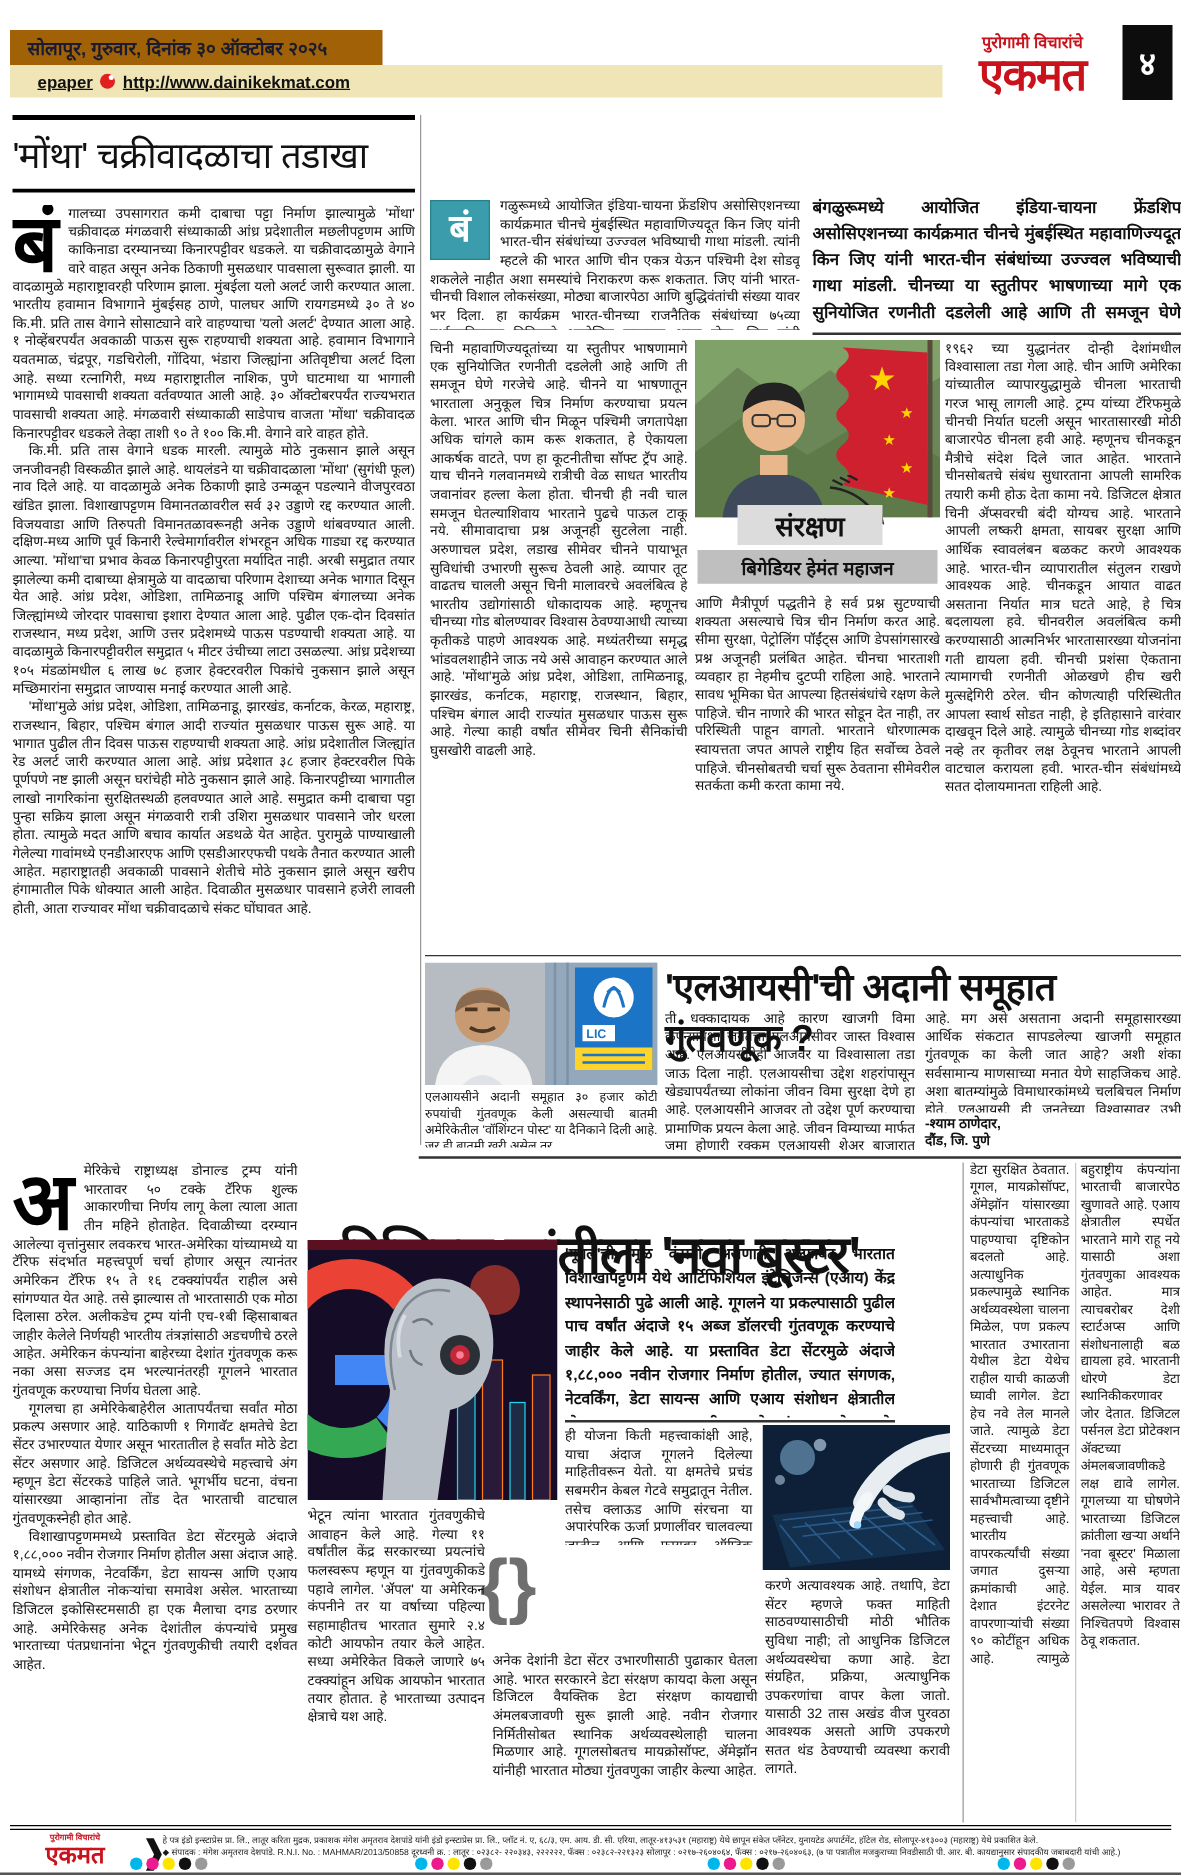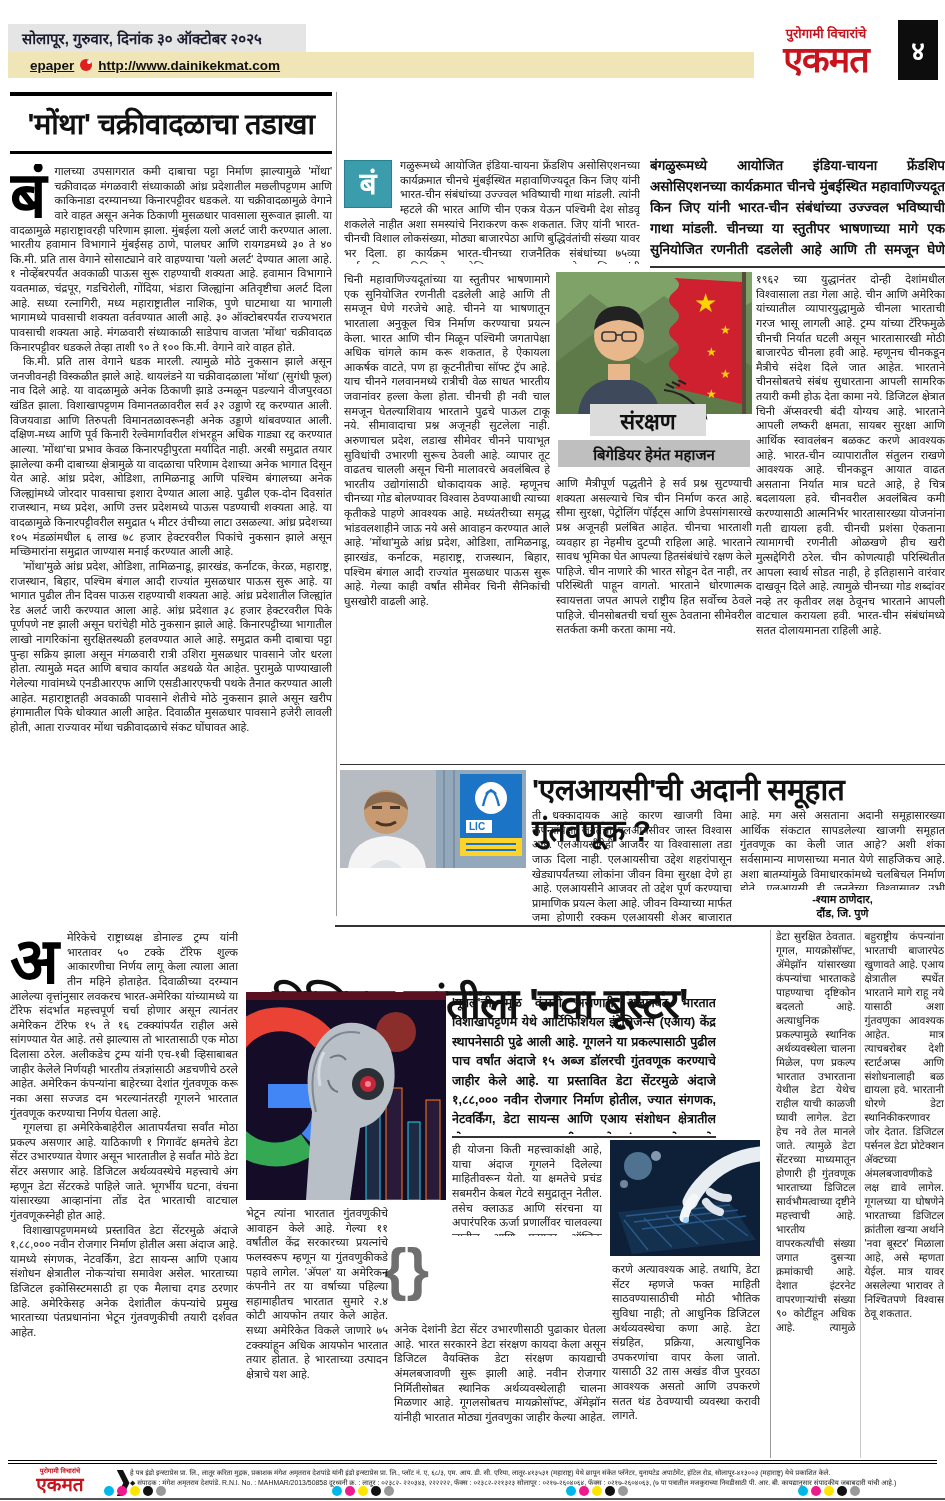--- a/index.html
+++ b/index.html
@@ -10,52 +10,52 @@
     font-family:"Liberation Sans","DejaVu Sans",sans-serif;
   }
   .abs { position:absolute; }
   .jtxt { font-size:11px; line-height:1.33; text-align:justify; overflow:hidden; color:#141414; }
   .jtxt p + p { text-indent:13px; }
   .rule-h { background:#333; height:1px; }
   .rule-v { background:#9a9a9a; width:1px; }
 
   
   .hdr-band { background:#efe5b6; }
-  .hdr-datebox { background:#e5e5e5; display:flex; align-items:center; padding-left:14px;
+  .hdr-datebox { background:#a16207; display:flex; align-items:center; padding-left:14px;
     font-size:15px; font-weight:bold; color:#1b1b2f; }
   .hdr-epaper { display:flex; align-items:center; gap:6px; padding-left:22px;
     font-size:13.5px; font-weight:bold; color:#111; }
   .epaper-dot { width:12px; height:12px; border-radius:50%; background:#e01f1f; position:relative; display:inline-block; }
   .epaper-dot::after { content:""; position:absolute; right:1px; top:1px; width:4px; height:4px; border-radius:50%; background:#fff; }
   .section-title { font-size:44px; font-weight:bold; color:#000; letter-spacing:-1px; }
   .masthead { background:#fff; text-align:center; }
   .masthead .tag { color:#c9121c; font-size:13px; font-weight:bold; }
   .masthead .name { color:#c9121c; font-size:36px; font-weight:bold; line-height:1; letter-spacing:-1px; }
   .pagebox { background:#0d0d0d; color:#fff; display:flex; align-items:center; justify-content:center;
     font-size:26px; font-weight:bold; }
 
   
-  .cyclone-head { border-top:4px solid #000; border-bottom:3px solid #000; text-align:center;
-    font-size:29px; font-weight:bold; padding:7px 0 9px; letter-spacing:-0.5px; }
+  .cyclone-head { border-top:4px solid #000; border-bottom:3px solid #000; text-align:left;
+    font-size:29px; font-weight:normal; padding:7px 0 9px; letter-spacing:-0.5px; }
   .china-head { font-size:47px; font-weight:bold; text-align:center; letter-spacing:-1px; }
   .lic-head { font-size:30px; font-weight:bold; letter-spacing:-0.5px; }
   .digital-head { font-size:42px; font-weight:bold; text-align:center; letter-spacing:-1px;margin-top:41px; }
 
   .dropcap-big { float:left; font-size:64px; line-height:0.85; font-weight:bold; margin:4px 8px 0 0; color:#000; }
   .dropcap-box { float:left; width:48px; height:48px; background:#3b9dab; border:1px solid #27818f;
     color:#fff; font-size:30px; font-weight:bold; display:flex; align-items:center; justify-content:center;
     margin:2px 8px 2px 0; }
 
   .standfirst { font-size:13.5px; font-weight:bold; line-height:1.55; text-align:justify; overflow:hidden; }
   .kicker-box { background:#dcdcdc; display:flex; align-items:center; justify-content:center;
     font-size:22px; font-weight:bold; }
   .byline-band { background:#bfbfbf; display:flex; align-items:center; justify-content:center;
     font-size:15px; font-weight:bold; }
   .caption { font-size:10px; line-height:1.3; text-align:justify; overflow:hidden; }
-  .byline-right { font-size:11px; font-weight:bold; text-align:center; line-height:1.3; }
+  .byline-right { font-size:11px; font-weight:bold; text-align:left; line-height:1.3; }
 
   
   .hot-topic { border:2px solid #8a8a8a; border-radius:14px; text-align:center; padding:6px 4px 4px; background:#fff; }
   .hot-topic .ht-title { font-size:20px; font-weight:bold; }
   .hot-topic .ht-div { width:60%; height:1px; background:#888; margin:3px auto; }
   .hot-topic .ht-author { font-size:12px; font-weight:bold; }
   .brace { font-size:58px; color:#6f6f6f; font-weight:bold; line-height:1; }
 
   .two-col { column-count:2; column-gap:9px; column-rule:1px solid #c9c9c9; }
 
@@ -164,20 +164,21 @@
     <line x1="126" y1="74" x2="176" y2="74" stroke="#1b74c5" stroke-width="2"></line>
     <line x1="126" y1="80" x2="176" y2="80" stroke="#1b74c5" stroke-width="2"></line>
     <path d="M8,98 q4,-30 38,-32 q36,2 40,32 Z" fill="#f4f4f4"></path>
     <path d="M30,98 q16,-16 32,0 Z" fill="#dfe3e8"></path>
     <circle cx="46" cy="42" r="22" fill="#c79a72"></circle>
     <path d="M24,40 q2,-18 22,-18 q20,0 22,18 q-10,-8 -22,-8 q-12,0 -22,8 Z" fill="#8a6a4e"></path>
     <path d="M36,52 q10,6 20,0" stroke="#4a3423" stroke-width="3" fill="none"></path>
     <rect x="32" y="36" width="10" height="3" fill="#4a3423"></rect>
     <rect x="50" y="36" width="10" height="3" fill="#4a3423"></rect>
   </svg>
+  <div class="abs caption" style="left:340px; top:872px; width:186px; height:46px;">एलआयसीने अदानी समूहात ३० हजार कोटी रुपयांची गुंतवणूक केली असल्याची बातमी अमेरिकेतील 'वॉशिंग्टन पोस्ट' या दैनिकाने दिली आहे. जर ही बातमी खरी असेल तर</div>
 
   <div class="abs lic-head" style="left:532px; top:768px; width:413px;">'एलआयसी'ची अदानी समूहात गुंतवणूक ?</div>
   <div class="abs jtxt" style="left:532px; top:808px; width:200px; height:114px;">ती धक्कादायक आहे कारण खाजगी विमा कंपन्यांपेक्षा जनतेचा एलआयसीवर जास्त विश्वास आहे. एलआयसीनेही आजवर या विश्वासाला तडा जाऊ दिला नाही. एलआयसीचा उद्देश शहरांपासून खेड्यापर्यंतच्या लोकांना जीवन विमा सुरक्षा देणे हा आहे. एलआयसीने आजवर तो उद्देश पूर्ण करण्याचा प्रामाणिक प्रयत्न केला आहे. जीवन विम्याच्या मार्फत जमा होणारी रक्कम एलआयसी शेअर बाजारात गुंतवते. एलआयसीने शेअर बाजारात केलेली ही गुंतवणूक अभ्यासपूर्ण असते. मागील ११ वर्षांत एलआयसीने भारतीय कंपन्यांत जी गुंतवणूक केली आहे तिचे बाजारमूल्य १० पटींनी वाढले</div>
   <div class="abs jtxt" style="left:740px; top:808px; width:205px; height:82px;">आहे. मग असे असताना अदानी समूहासारख्या आर्थिक संकटात सापडलेल्या खाजगी समूहात गुंतवणूक का केली जात आहे? अशी शंका सर्वसामान्य माणसाच्या मनात येणे साहजिकच आहे. अशा बातम्यांमुळे विमाधारकांमध्ये चलबिचल निर्माण होते. एलआयसी ही जनतेच्या विश्वासावर उभी असलेली संस्था आहे. तिच्या गुंतवणुकीविषयी पारदर्शकता असायला हवी ना अशी शंका निर्माण होते. अशा प्रकारची शंका घेणे अर्थव्यवस्थेला बाधा पोहोचवणारे आहे म्हणूनच एलआयसीने अदानी समूहात गुंतवणूक केली आहे का? याचे स्पष्टीकरण सरकारने द्यायला हवे.</div>
   <div class="abs byline-right" style="left:740px; top:892px; width:205px;">
     <div>-श्याम ठाणेदार,</div>
     <div>दौंड, जि. पुणे</div>
   </div>
 
   <div class="abs rule-h" style="left:335px; top:925px; width:610px; height:2px;"></div>

